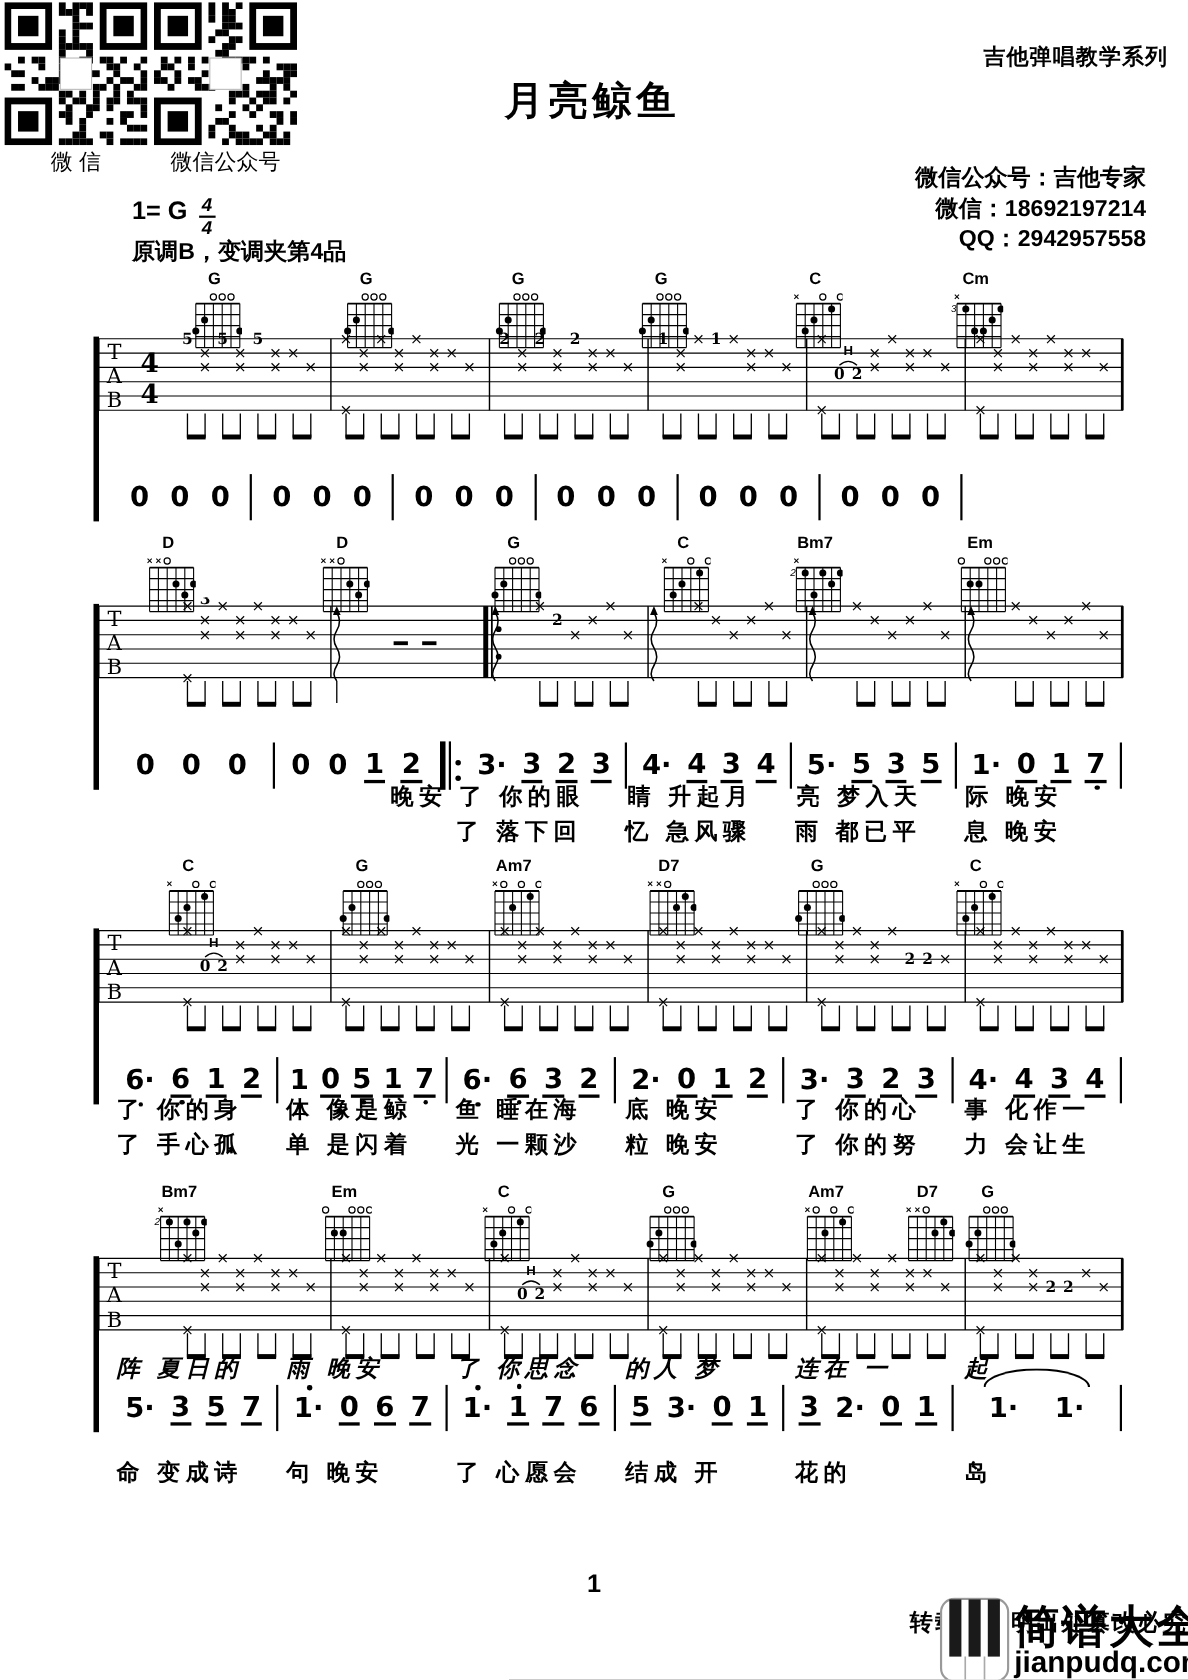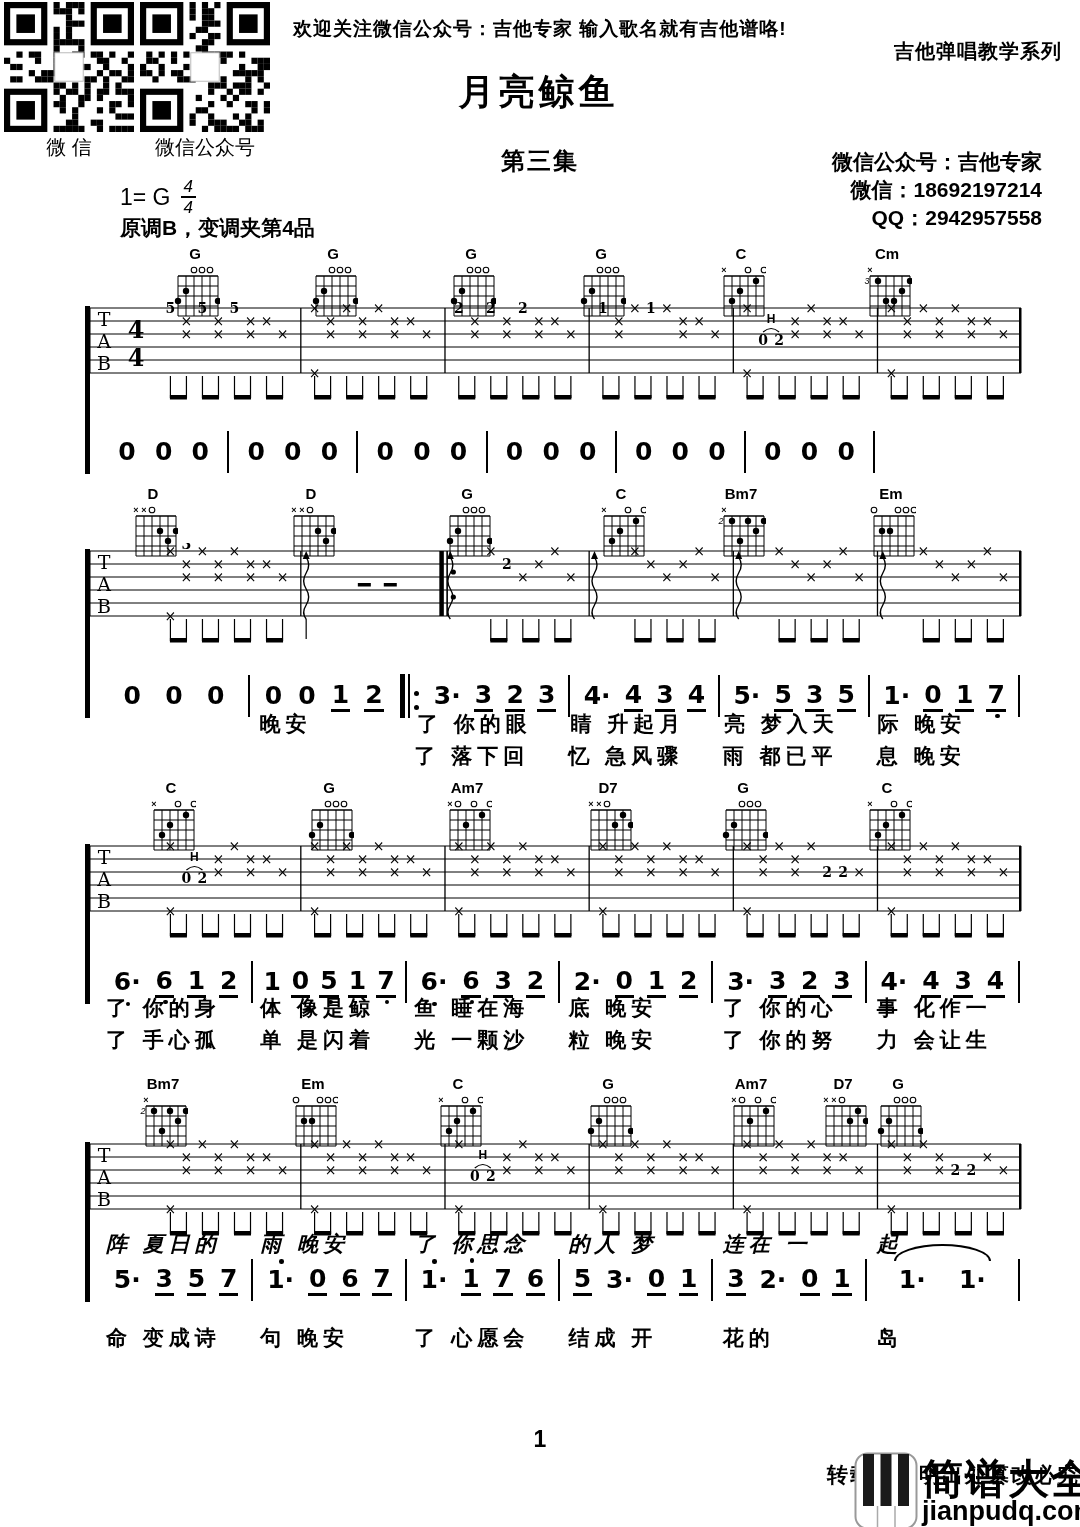--- a/index.html
+++ b/index.html
@@ -12,21 +12,21 @@
     color:#cdcdcd;opacity:.55;letter-spacing:-18px;white-space:nowrap;z-index:0;}
   .wm-latin{position:absolute;left:260px;top:775px;font-size:80px;font-weight:bold;
     font-family:"DejaVu Serif",serif;color:#c6c6c6;opacity:.85;letter-spacing:6px;z-index:0;white-space:nowrap;}
   
   .qr-label{font-size:20px;font-weight:normal;text-align:center;}
   .banner{font-size:19px;font-weight:bold;letter-spacing:1px;}
   .series-title{font-size:27px;font-weight:bold;letter-spacing:3px;text-align:right;}
   .series-sub{font-size:20px;font-weight:bold;letter-spacing:1px;text-align:right;}
   .song-title{width:1077px;text-align:center;font-size:36px;font-weight:bold;letter-spacing:4px;}
   .artist,.episode{width:1080px;text-align:center;font-size:24px;font-weight:bold;letter-spacing:2px;}
-  .keyline{font-size:23px;font-weight:normal;display:flex;align-items:center;gap:10px;}
+  .keyline{font-size:23px;font-weight:bold;display:flex;align-items:flex-start;gap:10px;}
   .frac{display:inline-flex;flex-direction:column;align-items:center;font-size:17px;line-height:1;}
   .frac .ft{border-bottom:2px solid #000;padding:0 3px 1px;}
   .frac .fb{padding-top:1px;}
   .capo{font-size:21px;font-weight:bold;}
   .contact{font-size:21px;font-weight:bold;text-align:right;line-height:28px;}
   
   .system{position:absolute;left:0;top:0;width:1080px;z-index:1;}
   .sysbar{position:absolute;width:5px;background:#000;}
   .chord{position:absolute;width:50px;z-index:2;}
   .cname{text-align:center;font-size:15px;font-weight:bold;line-height:15px;margin-bottom:1px;}
@@ -42,21 +42,21 @@
   .odot.l{bottom:-9px;}
   .rpt{display:flex;align-items:center;height:44px;flex:none;margin:0 2px;}
   .rthick{width:5px;height:44px;background:#000;}
   .rthin{width:2px;height:44px;background:#000;margin-left:3px;}
   .rdots{display:flex;flex-direction:column;gap:9px;margin-left:4px;}
   .rdots i{width:5px;height:5px;border-radius:50%;background:#000;}
   .tiearc{position:absolute;left:18%;right:18%;top:-12px;height:15px;border:2.5px solid #000;
           border-bottom:none;border-radius:50% 50% 0 0 / 100% 100% 0 0;}
   .lyr{position:absolute;left:100px;width:925px;display:flex;}
   .lcell{flex:1;font-size:21px;font-weight:bold;letter-spacing:5px;padding-left:6px;white-space:nowrap;}
-  .sys-2 .lyr-0 .lcell:nth-child(2){text-align:left;padding-right:4px;}
+  .sys-2 .lyr-0 .lcell:nth-child(2){text-align:right;padding-right:4px;}
   
   .pageno{width:1080px;text-align:center;font-size:23px;font-weight:bold;}
   .footnote{width:1080px;text-align:right;font-size:21px;font-weight:bold;letter-spacing:2px;}
   .brandname{font-size:41px;font-weight:bold;letter-spacing:2px;white-space:nowrap;}
   .brandsite{font-size:27px;font-weight:bold;white-space:nowrap;}
 </style>
 </head>
 <body>
 
 <div class="page">
@@ -311,25 +311,23 @@
       <rect x="92.85714285714286" y="6.190476190476191" width="30.952380952380953" height="30.952380952380953" fill="#fff"></rect>
       <rect x="99.04761904761905" y="12.380952380952381" width="18.571428571428573" height="18.571428571428573" fill="#000"></rect>
       <rect x="0" y="86.66666666666667" width="43.333333333333336" height="43.333333333333336" fill="#000"></rect>
       <rect x="6.190476190476191" y="92.85714285714286" width="30.952380952380953" height="30.952380952380953" fill="#fff"></rect>
       <rect x="12.380952380952381" y="99.04761904761905" width="18.571428571428573" height="18.571428571428573" fill="#000"></rect>
       <rect x="50.76190476190476" y="50.76190476190476" width="28.476190476190474" height="28.476190476190474" fill="#fff" stroke="#bbb" stroke-width="1"></rect>
     </svg>
   <div class="abs qr-label" style="left:4px;top:134px;width:130px">微 信</div>
   <div class="abs qr-label" style="left:140px;top:134px;width:130px">微信公众号</div>
 
-  <div class="abs banner" style="left:293px;top:16px">欢迎关注微信公众号：吉他专家   输入歌名就有吉他谱咯!</div>
   <div class="abs series-sub" style="right:18px;top:38px">吉他弹唱教学系列</div>
 
   <div class="abs song-title" style="top:68px">月亮鲸鱼</div>
-  <div class="abs episode" style="top:145px">第三集</div>
 
   <div class="abs keyline" style="left:120px;top:178px">
     <span>1= G</span>
     <span class="frac">
       <i class="ft">4</i>
       <i class="fb">4</i>
     </span>
   </div>
   <div class="abs capo" style="left:120px;top:214px">原调B，变调夹第4品</div>
 

